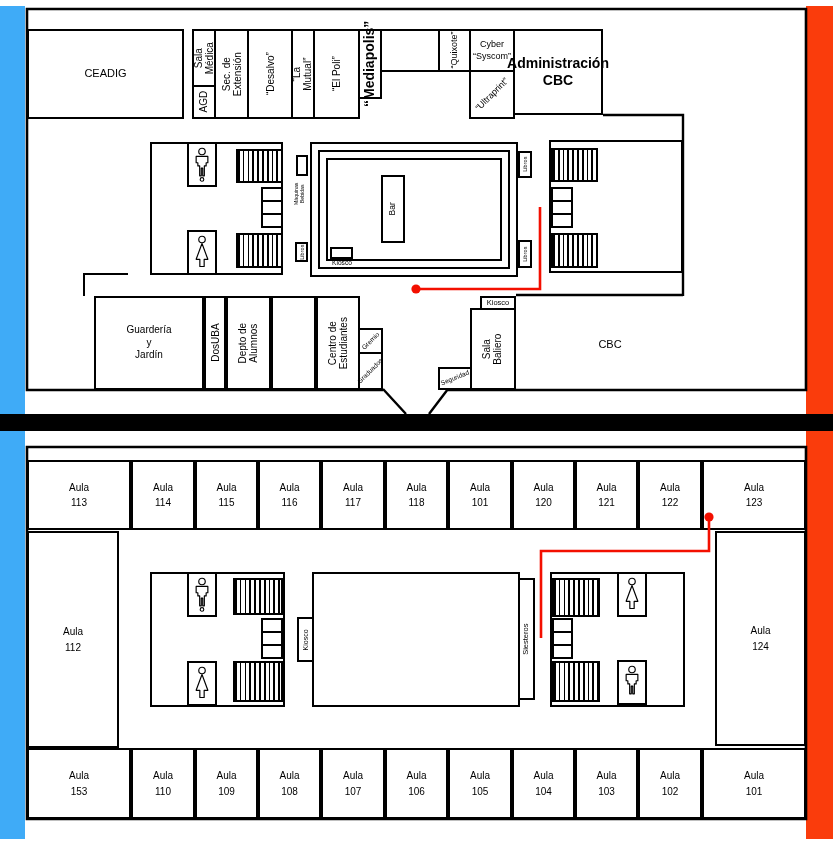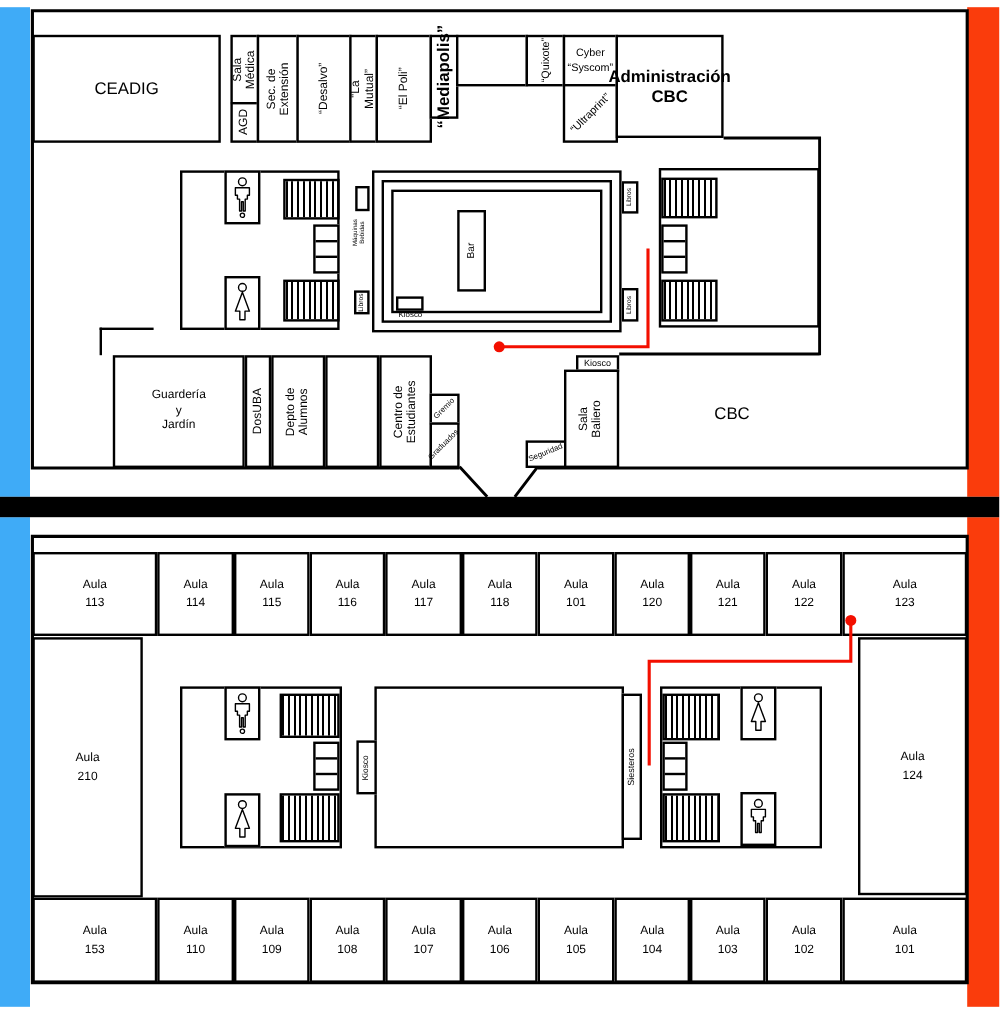--- a/index.html
+++ b/index.html
@@ -10,21 +10,21 @@
   .room{position:absolute;box-sizing:border-box;background:#fff;border:2px solid #000;
         display:flex;align-items:center;justify-content:center;text-align:center;
         font-size:10px;line-height:1.25;}
   .nb{border:none;background:transparent;}
   .t{white-space:pre-line;display:block;}
   .v .t{transform:rotate(-90deg);line-height:1.12;}
   .d45 .t{transform:rotate(-45deg);}
   .d25 .t{transform:rotate(-22deg);}
   .f5{font-size:5.2px;}.f55{font-size:5.6px;}.f65{font-size:6.6px;}.f7{font-size:7px;}
   .f75{font-size:7.5px;}.f8{font-size:8.5px;margin-left:43px;}.f9{font-size:9px;}.f95{font-size:14px;font-weight:bold;}
-  .f11{font-size:14px;justify-content:center;}
+  .f11{font-size:11px;justify-content:center;}
   .aula .t{line-height:1.55;}
   .stairs{position:absolute;box-sizing:border-box;border:2px solid #000;
         background:repeating-linear-gradient(to right,#000 0 1.7px,#fff 1.7px 4.8px);}
   .steps{position:absolute;box-sizing:border-box;border:2px solid #000;background:#fff;
         display:flex;flex-direction:column;}
   .steps i{flex:1;border-bottom:2px solid #000;}
   .steps i:last-child{border-bottom:none;}
   .patch{position:absolute;box-sizing:border-box;background:#fff;
         border-top:2px solid #000;border-left:2px solid #000;}
   #overlay{position:absolute;left:0;top:0;pointer-events:none;}
@@ -209,21 +209,21 @@
       <span class="t"><span>Aula</span><br><span>121</span></span>
     </div>
   <div class="room aula" style="left:638px;top:460px;width:64px;height:70px;">
       <span class="t"><span>Aula</span><br><span>122</span></span>
     </div>
   <div class="room aula" style="left:702px;top:460px;width:104px;height:70px;">
       <span class="t"><span>Aula</span><br><span>123</span></span>
     </div>
 
   <div class="room aula" style="left:27px;top:531px;width:92px;height:217px;">
-      <span class="t"><span>Aula</span><br><span>210</span></span>
+      <span class="t"><span>Aula</span><br><span>112</span></span>
     </div>
   <div class="room aula" style="left:715px;top:531px;width:91px;height:215px;">
       <span class="t"><span>Aula</span><br><span>124</span></span>
     </div>
 
   <div class="room aula" style="left:27px;top:748px;width:104px;height:71px;">
       <span class="t"><span>Aula</span><br><span>153</span></span>
     </div>
   <div class="room aula" style="left:131px;top:748px;width:64px;height:71px;">
       <span class="t"><span>Aula</span><br><span>110</span></span>

